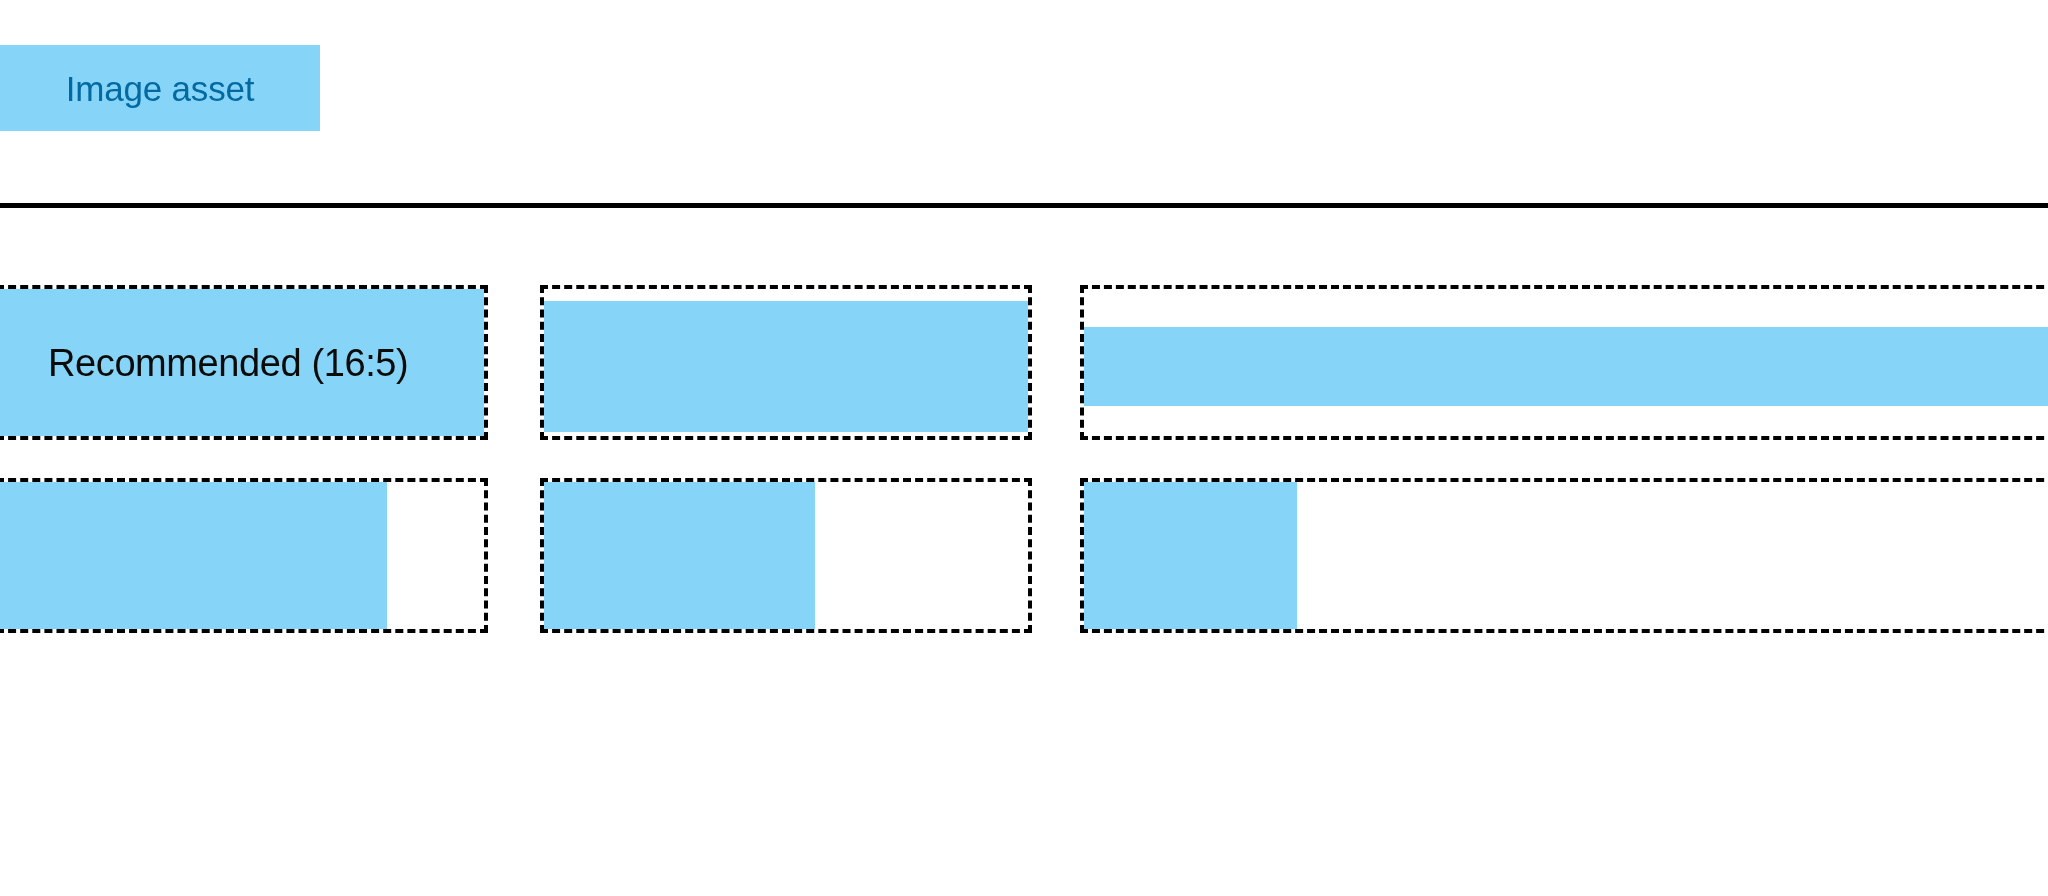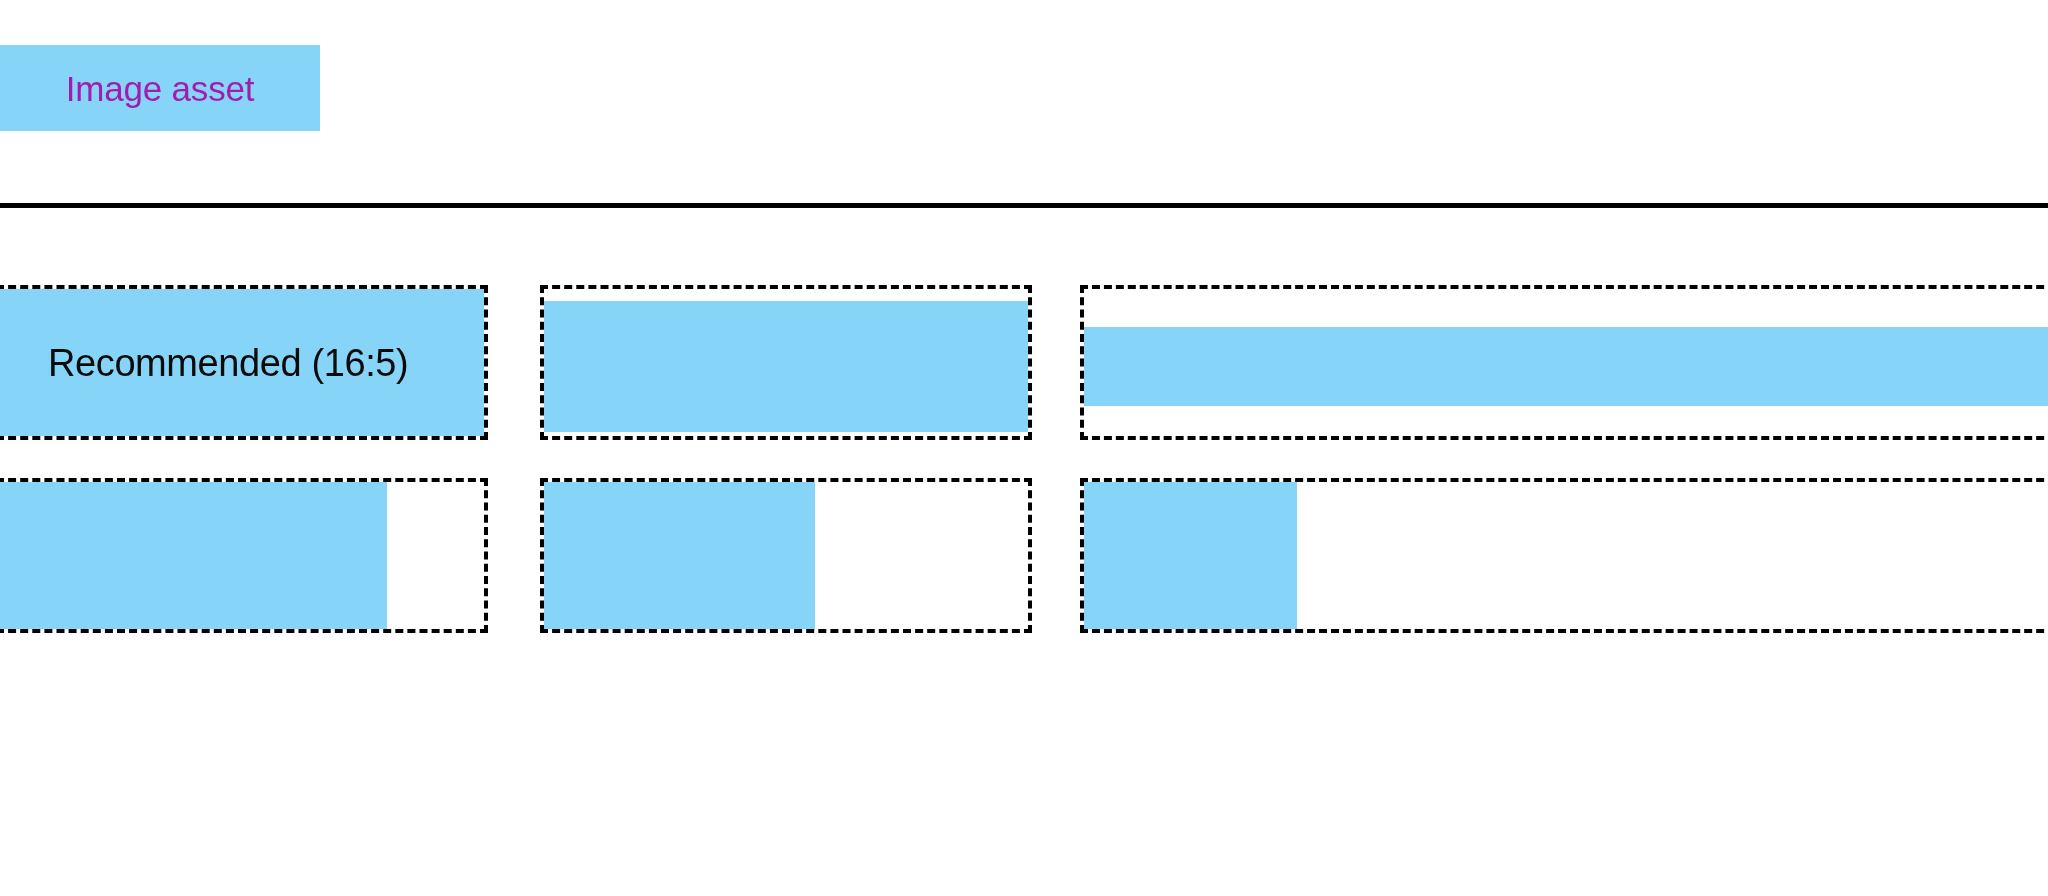--- a/index.html
+++ b/index.html
@@ -39,21 +39,21 @@
     height: 86px;
     background: #86d5f8;
     display: flex;
     align-items: center;
     justify-content: center;
   }
   .asset-chip .chip-label {
     font-size: 35px;
     letter-spacing: -0.2px;
     line-height: 1;
-    color: #a21caf;
+    color: #0369a1;
     white-space: nowrap;
   }
 
   .header-space {
     position: absolute;
     left: 348px;
     top: 0;
     width: 692px;
     height: 86px;
     border: 4px dashed #000000;

